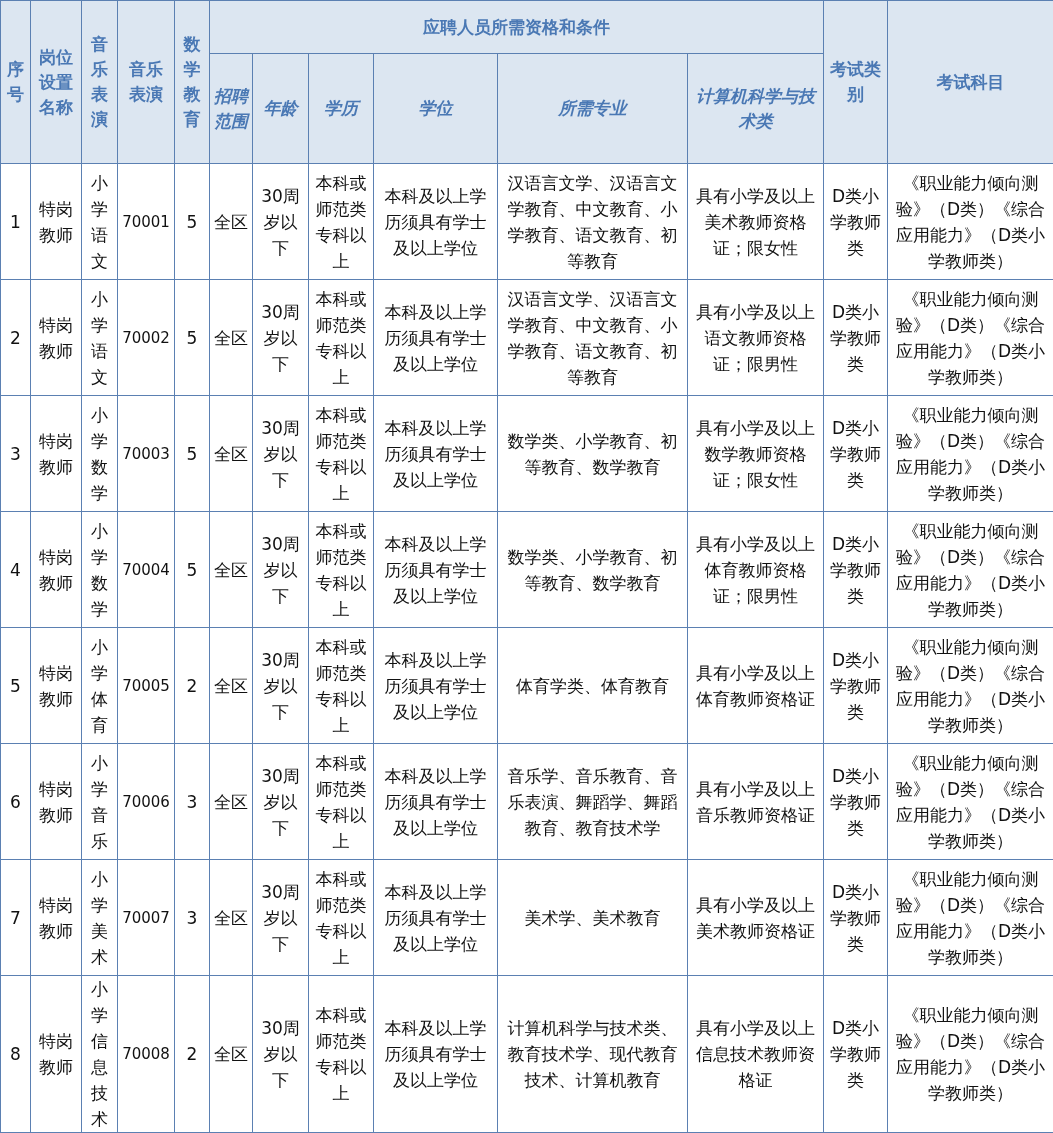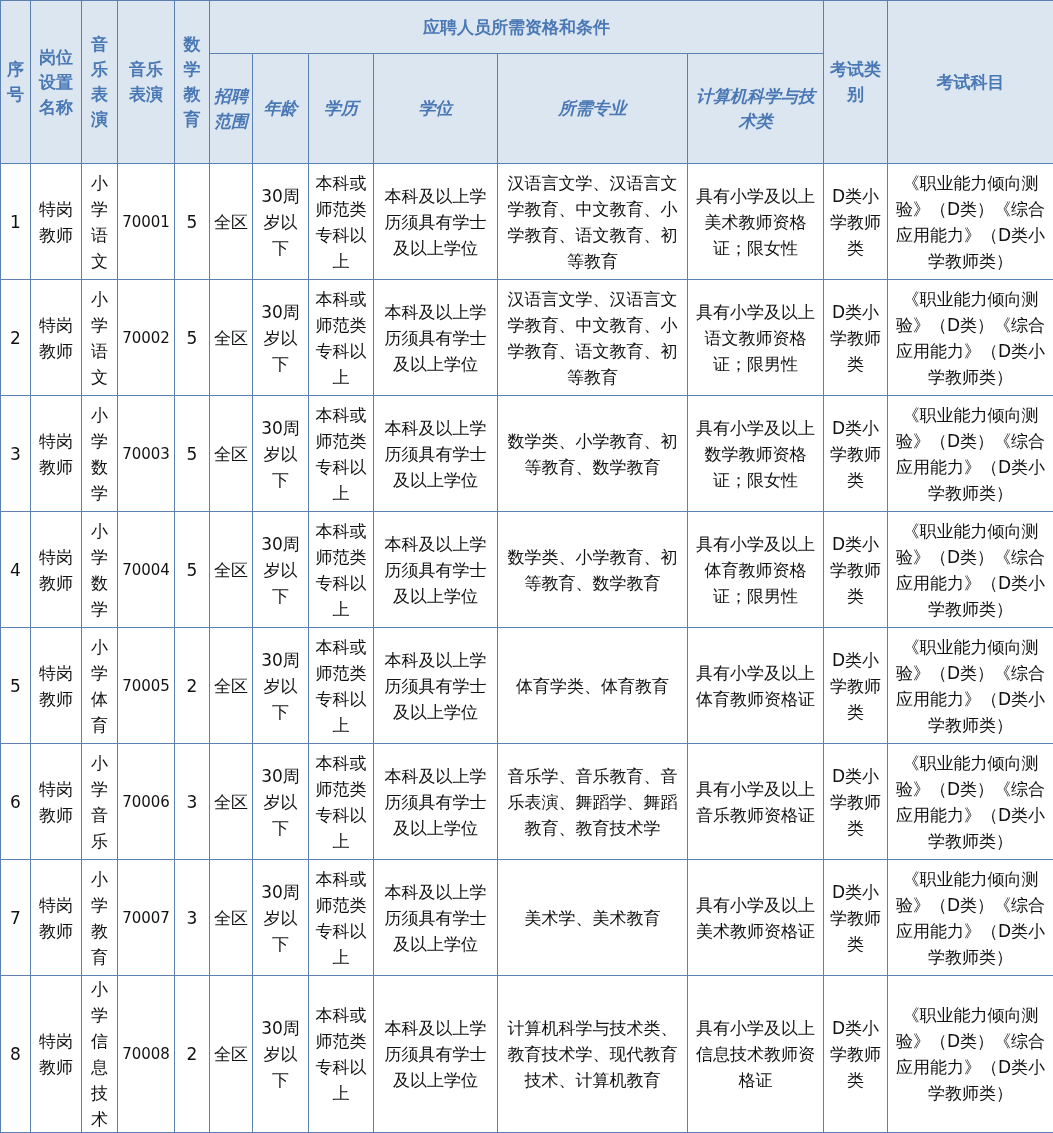--- a/index.html
+++ b/index.html
@@ -161,21 +161,21 @@
       <td class="narrow">本科或师范类专科以上</td>
       <td>本科及以上学历须具有学士及以上学位</td>
       <td>音乐学、音乐教育、音乐表演、舞蹈学、舞蹈教育、教育技术学</td>
       <td>具有小学及以上音乐教师资格证</td>
       <td class="narrow">D类小学教师类</td>
       <td>《职业能力倾向测验》（D类）《综合应用能力》（D类小学教师类）</td>
     </tr>
     <tr class="row">
       <td>7</td>
       <td class="narrow">特岗教师</td>
-      <td class="narrow">小学教育</td>
+      <td class="narrow">小学美术</td>
       <td class="code">70007</td>
       <td>3</td>
       <td class="narrow">全区</td>
       <td>30周岁以下</td>
       <td class="narrow">本科或师范类专科以上</td>
       <td>本科及以上学历须具有学士及以上学位</td>
       <td>美术学、美术教育</td>
       <td>具有小学及以上美术教师资格证</td>
       <td class="narrow">D类小学教师类</td>
       <td>《职业能力倾向测验》（D类）《综合应用能力》（D类小学教师类）</td>

